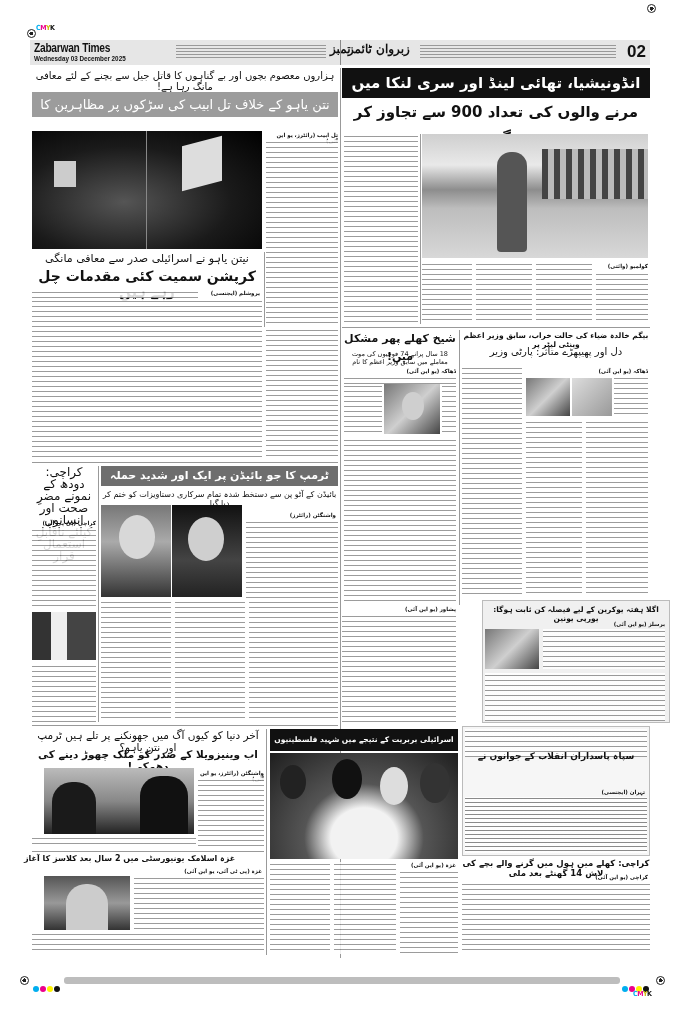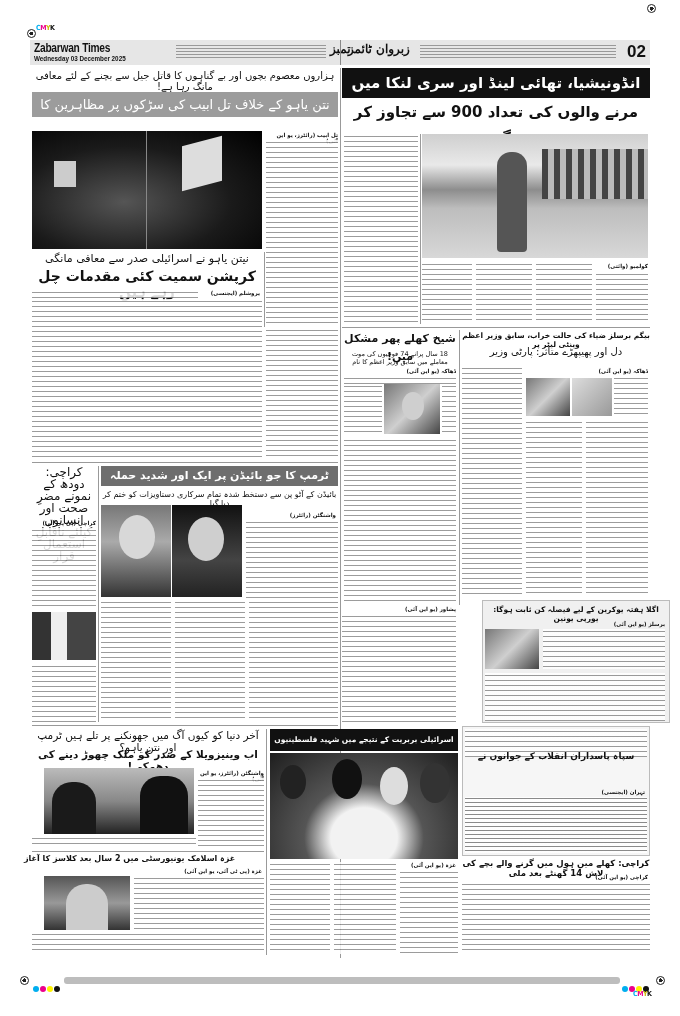--- a/index.html
+++ b/index.html
@@ -83,21 +83,21 @@
 <div class="abs byline urdu" style="left:400px;top:368px;width:56px;">ڈھاکہ (یو این آئی)</div>
 <div class="abs txt" style="left:344px;top:376px;width:112px;height:8px;"></div>
 <div class="abs photo photo-grey" style="left:384px;top:384px;width:56px;height:50px;">
   <div class="abs" style="left:18px;top:8px;width:22px;height:28px;border-radius:50%;background:#cfcfcf;"></div>
 </div>
 <div class="abs txt" style="left:344px;top:384px;width:38px;height:50px;"></div>
 <div class="abs txt" style="left:442px;top:384px;width:14px;height:50px;"></div>
 <div class="abs txt" style="left:344px;top:438px;width:112px;height:165px;"></div>
 <div class="abs vrule" style="left:459px;top:330px;height:275px;"></div>
 
-<div class="abs urdu" style="left:462px;top:331px;width:188px;font-size:7.5px;font-weight:bold;text-align:center;">بیگم برسلز ضیاء کی حالت خراب، سابق وزیر اعظم وینٹی لیٹر پر</div>
+<div class="abs urdu" style="left:462px;top:331px;width:188px;font-size:7.5px;font-weight:bold;text-align:center;">بیگم خالدہ ضیاء کی حالت خراب، سابق وزیر اعظم وینٹی لیٹر پر</div>
 <div class="abs hl-text urdu" style="left:462px;top:346px;width:188px;font-size:10px;font-weight:normal;">دل اور پھیپھڑے متاثر: پارٹی وزیر</div>
 <div class="abs byline urdu" style="left:590px;top:368px;width:58px;">ڈھاکہ (یو این آئی)</div>
 <div class="abs txt" style="left:462px;top:366px;width:60px;height:28px;"></div>
 <div class="abs photo photo-grey" style="left:526px;top:378px;width:44px;height:38px;"></div>
 <div class="abs photo" style="left:572px;top:378px;width:40px;height:38px;background:linear-gradient(135deg,#ddd,#999);"></div>
 <div class="abs txt" style="left:614px;top:376px;width:34px;height:42px;"></div>
 <div class="abs txt" style="left:462px;top:396px;width:60px;height:200px;"></div>
 <div class="abs txt" style="left:526px;top:420px;width:56px;height:176px;"></div>
 <div class="abs txt" style="left:586px;top:420px;width:62px;height:176px;"></div>
 

